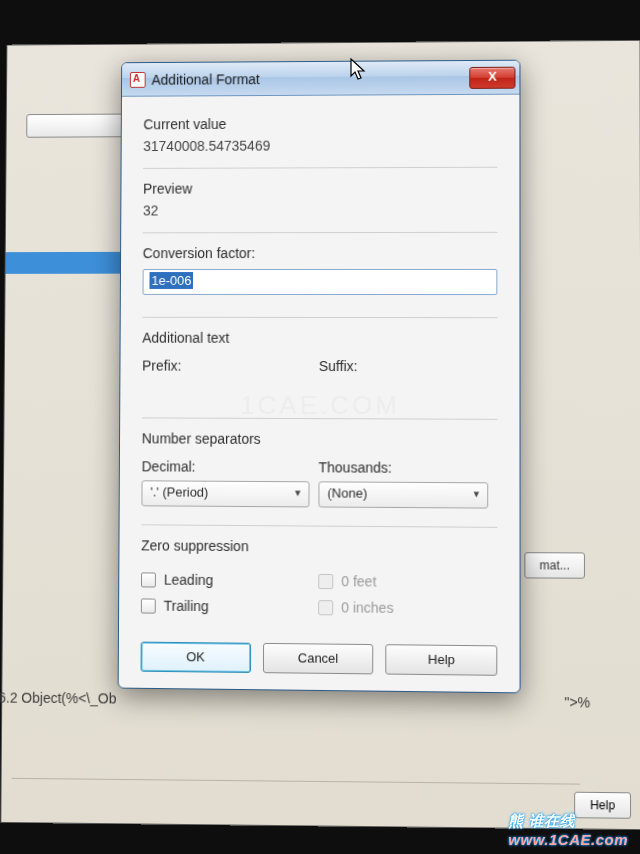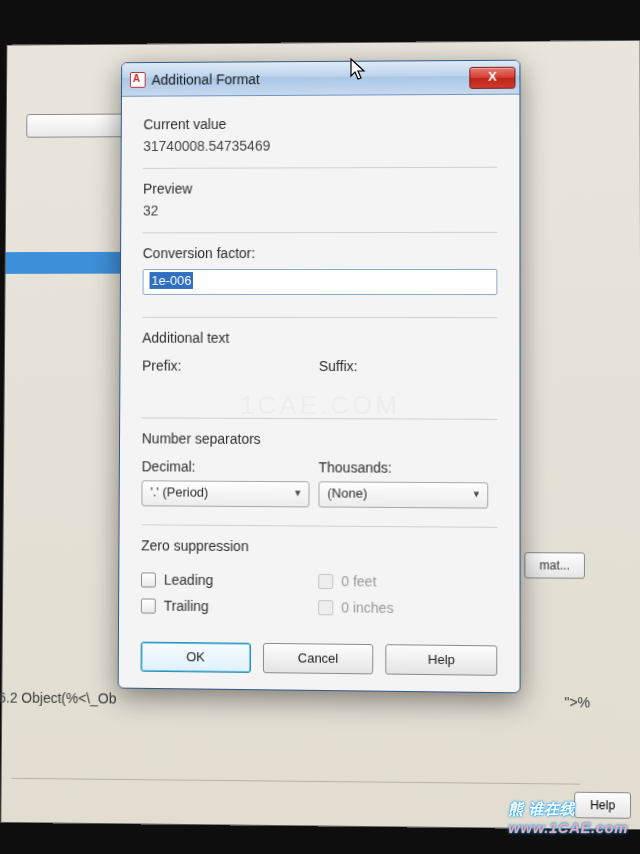--- a/index.html
+++ b/index.html
@@ -241,21 +241,21 @@
     font-size: 13px;
     color: #222;
   }
   .btn.default {
     border: 1px solid #2f8fb8;
     box-shadow: 0 0 0 1px #6fc2e6 inset;
     background: linear-gradient(#f7fcff,#dff1fb);
   }
   .watermark {
     position: absolute;
-    right: 12px; bottom: 18px;
+    right: 12px; bottom: 6px;
     color: #fff;
     font-weight: bold;
     font-style: italic;
     text-shadow: 0 0 3px #0af, 0 0 2px #08f;
     font-size: 15px;
     letter-spacing: 0.5px;
     z-index: 100;
   }
   .watermark .blue { color: #fca5a5; }
   .watermark-center {

